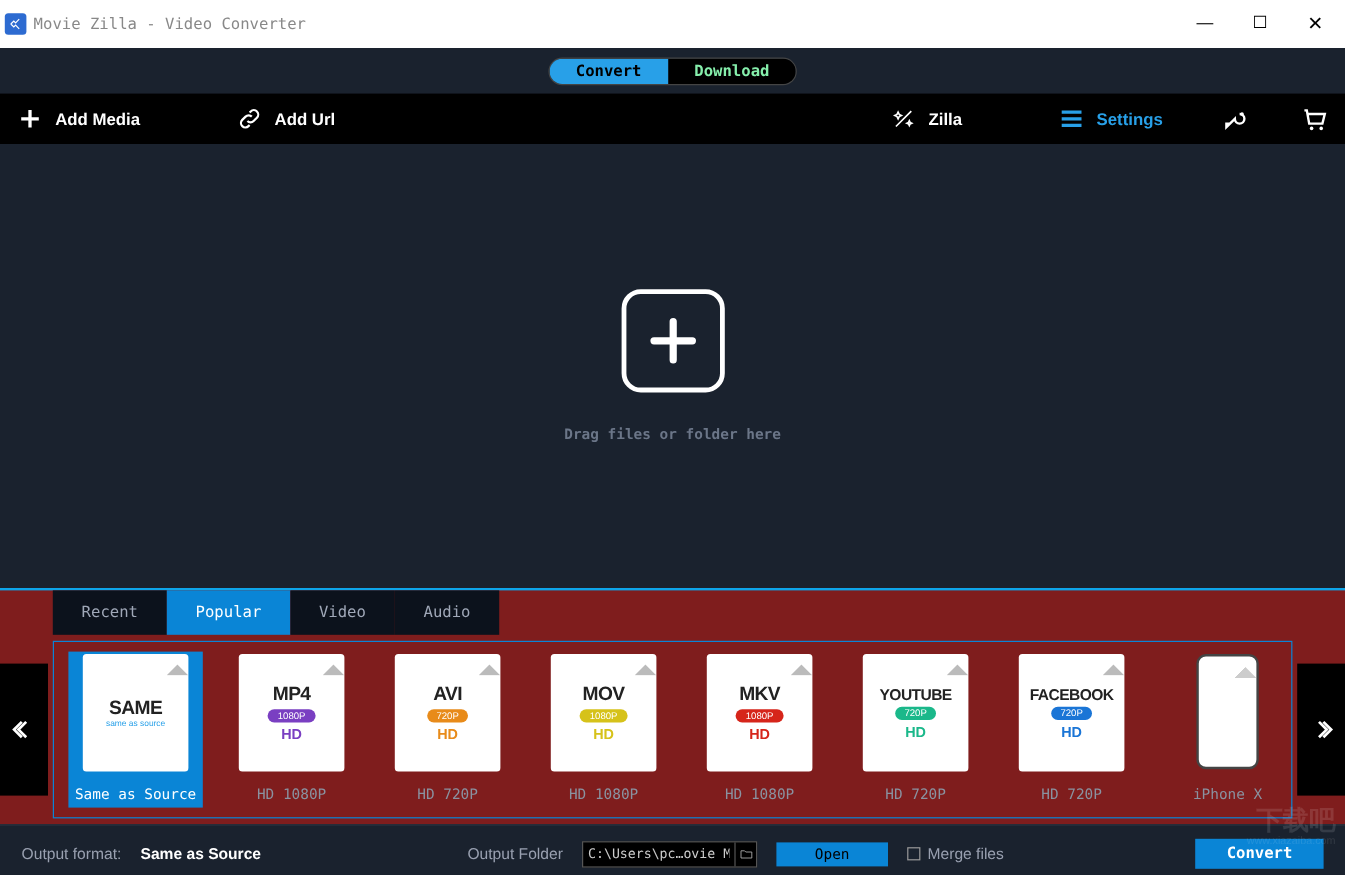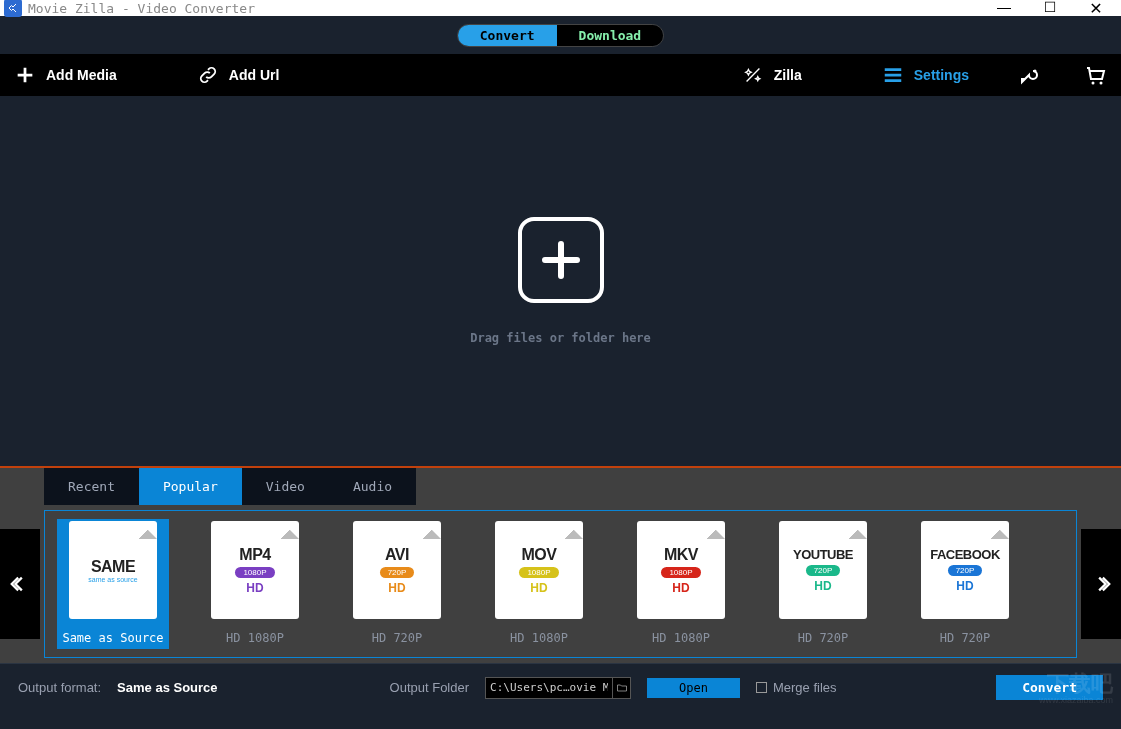--- a/index.html
+++ b/index.html
@@ -1,17 +1,17 @@
 <!DOCTYPE html>
 <html><head>
 <meta charset="utf-8">
 <style>
 * { margin: 0; padding: 0; box-sizing: border-box; font-family: "Segoe UI", Arial, sans-serif; }
 body { width: 1121px; height: 729px; background: #1a222e; overflow: hidden; position: relative; }
-.titlebar { height: 16px; background: #fff; display: flex; align-items: center; padding: 0 4px; }
+.titlebar { height: 40px; background: #fff; display: flex; align-items: center; padding: 0 4px; }
 .titlebar .logo { width: 18px; height: 18px; background: #2d6bd1; border-radius: 3px; display: flex; align-items: center; justify-content: center; margin-right: 6px; }
 .titlebar .logo svg { width: 12px; height: 12px; }
 .titlebar .title { font-size: 13px; color: #888; font-family: Consolas, monospace; }
 .titlebar .win-controls { margin-left: auto; display: flex; gap: 28px; padding-right: 12px; }
 .titlebar .win-btn { font-size: 14px; color: #000; cursor: pointer; width: 18px; text-align: center; }
 
 .mode-row { height: 38px; background: #1a222e; display: flex; align-items: center; justify-content: center; }
 .mode-tabs { display: flex; border: 1px solid #444; border-radius: 14px; overflow: hidden; }
 .mode-tab { padding: 3px 22px; font-size: 13px; font-family: Consolas, monospace; font-weight: bold; color: #86efac; background: #000; cursor: pointer; }
 .mode-tab.active { background: #28a0e8; color: #000; }
@@ -21,29 +21,29 @@
 .tb-btn svg { width: 22px; height: 22px; }
 .tb-spacer { flex: 1; }
 .tb-settings { color: #28a0e8; }
 .tb-icon-only svg { width: 24px; height: 24px; }
 
 .drop-area { height: 370px; display: flex; flex-direction: column; align-items: center; justify-content: center; gap: 28px; }
 .drop-plus { width: 86px; height: 86px; border: 4px solid #fff; border-radius: 16px; display: flex; align-items: center; justify-content: center; cursor: pointer; }
 .drop-plus svg { width: 48px; height: 48px; }
 .drop-text { color: #6b7688; font-size: 12px; font-family: Consolas, monospace; font-weight: bold; }
 
-.format-panel { border-top: 2px solid #c2410c; background: #404040; }
+.format-panel { border-top: 2px solid #0ea5e9; background: #7f1d1d; }
 .format-tabs { display: flex; padding-left: 44px; }
 .ftab { padding: 11px 24px; font-size: 13px; font-family: Consolas, monospace; color: #a0a8b8; background: #0c121c; cursor: pointer; }
 .ftab.active { background: #0a85d6; color: #fff; }
 
 .format-row { display: flex; align-items: center; height: 158px; position: relative; }
 .nav-arrow { width: 40px; height: 110px; background: #000; display: flex; align-items: center; justify-content: center; cursor: pointer; color: #fff; }
 .nav-arrow svg { width: 22px; height: 22px; }
-.format-list { flex: 1; display: flex; gap: 30px; padding: 8px 12px; border: 1px solid #0a85d6; margin: 0 4px; height: 148px; align-items: center; overflow: hidden; }
+.format-list { flex: 1; display: flex; gap: 18px; padding: 8px 12px; border: 1px solid #0a85d6; margin: 0 4px; height: 148px; align-items: center; overflow: hidden; }
 .fcard { width: 112px; height: 130px; display: flex; flex-direction: column; align-items: center; cursor: pointer; flex-shrink: 0; }
 .fcard.active { background: #0a85d6; }
 .fthumb { width: 88px; height: 98px; background: #fff; border-radius: 3px; position: relative; display: flex; flex-direction: column; align-items: center; justify-content: center; margin-top: 2px; }
 .fthumb::after { content: ''; position: absolute; top: 0; right: 0; width: 18px; height: 18px; background: linear-gradient(135deg, #fff 50%, #ccc 50%); clip-path: polygon(0 0, 100% 100%, 0 100%); }
 .fthumb.corner::after { background: linear-gradient(135deg, transparent 48%, #bbb 50%); }
 .fthumb .fmt { font-size: 16px; font-weight: 900; color: #222; letter-spacing: -0.5px; }
 .fthumb .fmt.sm { font-size: 13px; }
 .fthumb .badge { display: inline-block; padding: 1px 8px; font-size: 8px; color: #fff; border-radius: 8px; margin: 3px 0; }
 .fthumb .hd { font-size: 12px; font-weight: bold; }
 .fcard .same-sub { font-size: 7px; color: #28a0e8; }

